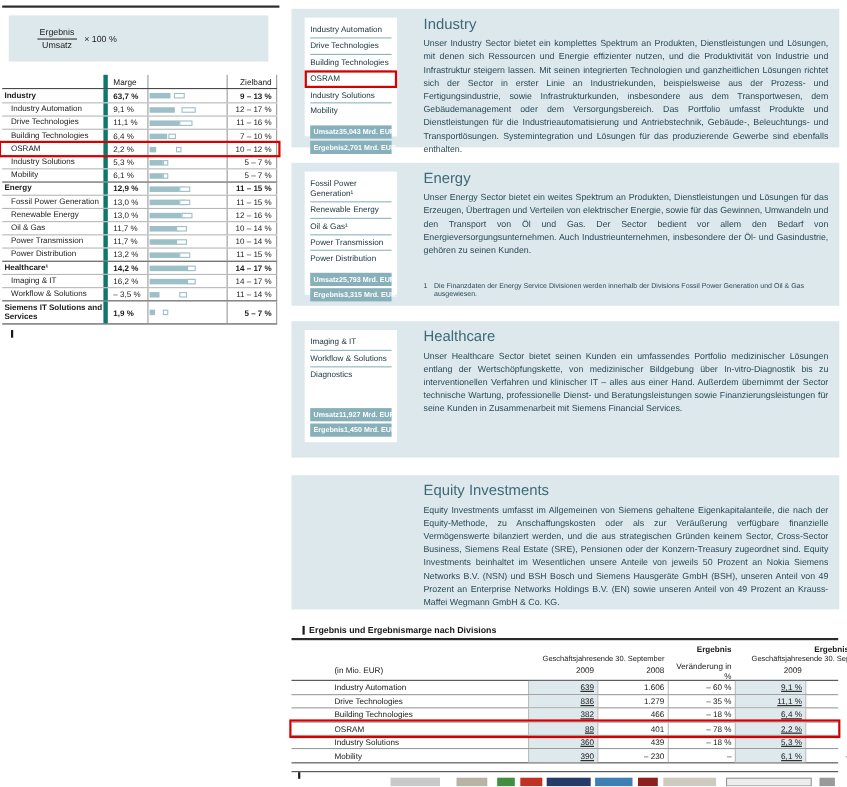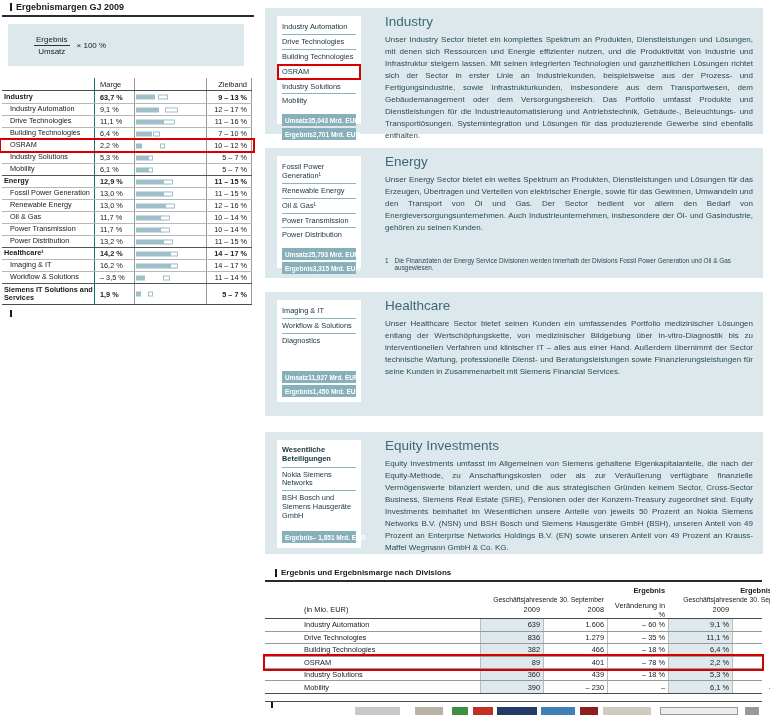--- a/index.html
+++ b/index.html
@@ -18,21 +18,21 @@
   .frac { text-align:center; font-size:8px; color:#1a1a1a; }
   .frac-num { border-bottom:1px solid #333; padding:0 2px 1px; }
   .frac-den { padding-top:1px; }
   .frac-suffix { font-size:8px; color:#1a1a1a; }
 
   .lc-table { margin-top:12px; width:250px; border-bottom:1.5px solid #4a4a4a; }
   .lc-h { display:flex; font-size:7.5px; color:#1a1a1a; height:13px; align-items:center;
           border-bottom:1px solid #4a4a4a; }
   .lc-c1 { flex:0 0 92px; padding-left:2px; line-height:1.15; }
   .lc-c1.ind { padding-left:8px; }
-  .lc-c2 { flex:0 0 40px; text-align:left; padding-left:5px; border-left:1px solid #0f766e; height:100%;
+  .lc-c2 { flex:0 0 40px; text-align:left; padding-left:5px; border-left:4px solid #0f766e; height:100%;
            display:flex; align-items:center; }
   .lc-c3 { flex:0 0 72px; position:relative; border-left:1px solid #9a9a9a; height:100%; }
   .lc-c4 { flex:0 0 46px; text-align:right; padding-right:4px; border-left:1px solid #9a9a9a;
            border-right:1px solid #9a9a9a; height:100%; display:flex; align-items:center; justify-content:flex-end; }
   .lc-h .lc-c2 { justify-content:flex-start; }
   .lc-row { display:flex; align-items:center; height:12px; font-size:7.3px; color:#1a1a1a;
             border-top:1px solid #b7b7b7; position:relative; }
   .lc-row:first-child { border-top:none; }
   .lc-row.bold { font-weight:bold; border-top-color:#555; }
   .lc-row.tall { height:21px; }
@@ -76,38 +76,34 @@
   .c-v2 { flex:0 0 64px; text-align:right; padding-right:3px; }
   .c-chg { flex:0 0 61px; text-align:right; padding-right:3px; }
   .c-m1 { flex:0 0 64px; text-align:right; padding-right:3px; }
   .c-m2 { flex:0 0 65px; text-align:right; padding-right:3px; }
   .bt-head3 { display:flex; height:12px; align-items:center; margin-top:1px; }
   .bt-rows { border-top:1px solid #4a4a4a; border-bottom:1px solid #4a4a4a; margin-top:2px; }
   .bt-row { display:flex; height:12.4px; align-items:center; border-top:1px solid #9a9a9a; position:relative; }
   .bt-row:first-child { border-top:none; }
   .bt-row .cell { height:100%; display:flex; align-items:center; }
   .bt-row .num { justify-content:flex-end; border-left:1px solid #bcbcbc; }
-  .shade { background:#dde9ec; }
+  .shade { background:#dde9ec;text-decoration:underline; }
   .bt-row.hl::after { left:-2px; right:-2px; top:-2.5px; bottom:-2.5px; }
   .bt-endrule { border-top:1px solid #4a4a4a; margin-top:7px; }
   .bt-end-tick { width:2px; height:6px; background:#1a1a1a; margin-left:6px; }
 
   
   .strip-frag { position:absolute; top:707px; height:8px; }
 </style>
 </head>
 <body>
 
 <div class="page">
 
   <div class="lc">
-    <div class="lc-title-row">
-      <span class="tick-v"></span>
-      <span class="lc-title">Ergebnismargen GJ 2009</span>
-    </div>
     <div class="lc-rule"></div>
     <div class="formula-box">
       <div class="frac">
         <div class="frac-num">Ergebnis</div>
         <div class="frac-den">Umsatz</div>
       </div>
       <div class="frac-suffix">× 100 %</div>
     </div>
     <div class="lc-table">
       <div class="lc-h">
@@ -342,32 +338,20 @@
               <span>1,450 Mrd. EUR</span>
             </div>
           </div>
         </div>
         <div class="card-main">
           <div class="card-h">Healthcare</div>
           <p class="card-p">Unser Healthcare Sector bietet seinen Kunden ein umfassendes Portfolio medizinischer Lösungen entlang der Wertschöpfungskette, von medizinischer Bildgebung über In-vitro-Diagnostik bis zu interventionellen Verfahren und klinischer IT – alles aus einer Hand. Außerdem übernimmt der Sector technische Wartung, professionelle Dienst- und Beratungsleistungen sowie Finanzierungsleistungen für seine Kunden in Zusammenarbeit mit Siemens Financial Services.</p>
         </div>
       </div>
       <div class="card" style="top: 432px; height: 122px;">
-        <div class="sidebar" style="height: 108px;">
-          <div class="sb-head">Wesentliche
-Beteiligungen</div>
-          <div class="sb-item">Nokia Siemens Networks</div>
-          <div class="sb-item last">BSH Bosch und Siemens Hausgeräte GmbH</div>
-          <div class="badges">
-            <div class="badge">
-              <span>Ergebnis</span>
-              <span>– 1,851 Mrd. EUR</span>
-            </div>
-          </div>
-        </div>
         <div class="card-main">
           <div class="card-h">Equity Investments</div>
           <p class="card-p">Equity Investments umfasst im Allgemeinen von Siemens gehaltene Eigenkapitalanteile, die nach der Equity-Methode, zu Anschaffungskosten oder als zur Veräußerung verfügbare finanzielle Vermögenswerte bilanziert werden, und die aus strategischen Gründen keinem Sector, Cross-Sector Business, Siemens Real Estate (SRE), Pensionen oder der Konzern-Treasury zugeordnet sind. Equity Investments beinhaltet im Wesentlichen unsere Anteile von jeweils 50 Prozent an Nokia Siemens Networks B.V. (NSN) und BSH Bosch und Siemens Hausgeräte GmbH (BSH), unseren Anteil von 49 Prozent an Enterprise Networks Holdings B.V. (EN) sowie unseren Anteil von 49 Prozent an Krauss-Maffei Wegmann GmbH &amp; Co. KG.</p>
         </div>
       </div>
     </div>
 
   <div class="bt">
     <div class="bt-title-row">
       <span class="tick-v"></span>

